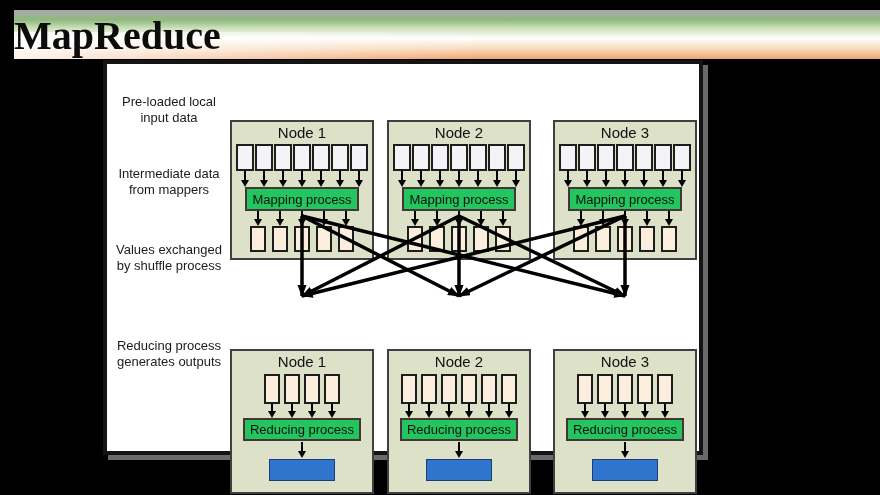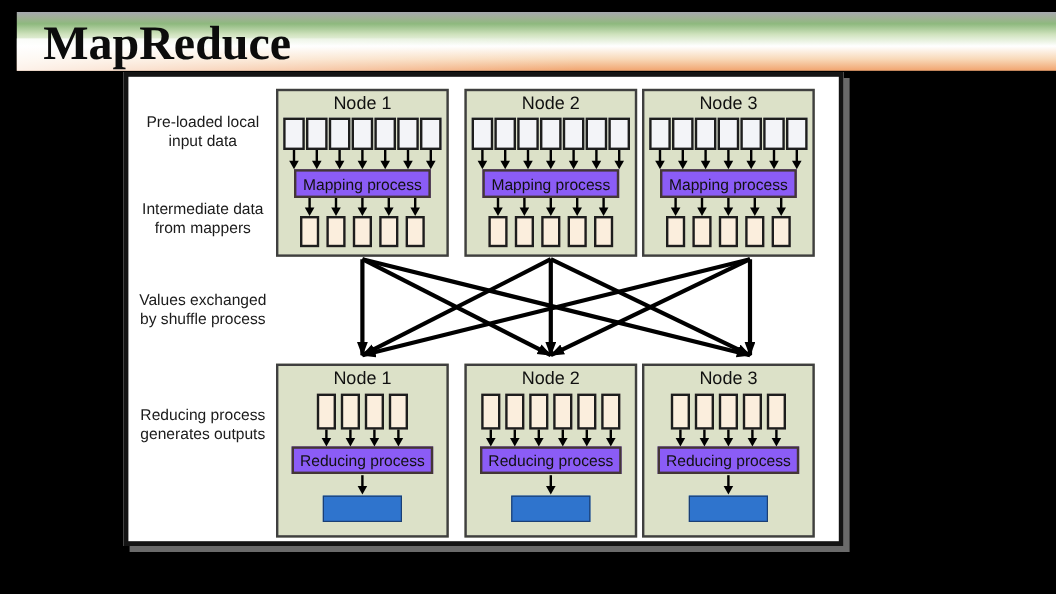--- a/index.html
+++ b/index.html
@@ -6,39 +6,39 @@
   .stage{position:relative;width:880px;height:495px;background:#000;overflow:hidden;
          font-family:"Liberation Sans", sans-serif;}
 
   
   .banner{position:absolute;left:14px;top:10px;width:866px;height:49px;
           background:linear-gradient(to bottom,
             #a6a8af 0%, #9fb095 10%, #8eb97e 20%, #cfe2bd 38%,
             #ffffff 58%, #f8d9b9 80%, #f1a46f 100%);}
   .banner::before{content:'';position:absolute;left:0;top:45%;width:60%;height:55%;
           background:linear-gradient(90deg, rgba(255,255,255,0.85) 0%, rgba(255,255,255,0) 90%);}
-  .banner-title{position:relative;display:block;padding-left:22px;
+  .banner-title{position:relative;display:block;
           font-family:"Liberation Serif", serif;font-weight:bold;
           font-size:40px;line-height:52px;color:#0c0c0c;}
 
   
   .panel{position:absolute;left:103px;top:60px;width:600px;height:395px;
          box-sizing:border-box;background:#ffffff;border:4px solid #141414;
          box-shadow:5px 5px 0 #6a6a6a;}
 
   .row-label{position:absolute;left:0;width:124px;text-align:center;
          font-size:13px;line-height:16px;color:#1b1b1b;white-space:pre-line;}
   .lbl-1{top:30px}.lbl-2{top:102px}.lbl-3{top:178px}.lbl-4{top:274px}.lbl-5{top:335px}
 
   
   .node{position:absolute;width:144px;box-sizing:border-box;
-        background:#dce1c8;border:2px solid #3f3f3f;}
+        background:#dce1c8;border:2px solid #3f3f3f;margin-top:46px;}
   .node-top{top:10px;height:140px;}
   .node-bottom{top:239px;height:145px;}
-  .col-1{left:123px}.col-2{left:280px}.col-3{left:428px}
+  .col-1{left:123px}.col-2{left:280px}.col-3{left:446px}
 
   .node-title{margin-top:2px;text-align:center;font-size:15px;color:#111;}
 
   .inputs-row{display:flex;justify-content:space-between;padding:0 4px;margin-top:3px;height:27px;}
   .input-box{width:18px;height:27px;box-sizing:border-box;
              background:#f3f4f8;border:2px solid #1d1d1d;}
 
   .arrow-row{display:flex;}
   .arrow-row-7{justify-content:space-between;padding:0 4px;height:16px;}
   .arrow-row-7>div{width:18px;}
@@ -49,21 +49,21 @@
 
   .arrow{position:relative;height:100%;}
   .arrow::before{content:'';position:absolute;left:50%;transform:translateX(-50%);
                  top:0;bottom:5px;width:2px;background:#000;}
   .arrow::after{content:'';position:absolute;left:50%;transform:translateX(-50%);
                 bottom:0;width:0;height:0;
                 border-left:4px solid transparent;border-right:4px solid transparent;
                 border-top:7px solid #000;}
 
   .process-box{margin:0 auto;width:114px;height:24px;box-sizing:border-box;
-               background:#8b5cf6;border:2px solid #443636;
+               background:#22c55e;border:2px solid #443636;
                display:flex;align-items:center;justify-content:center;
                font-size:13px;color:#111;}
   .reduce-process{width:118px;height:23px;}
 
   .inter-row{display:flex;justify-content:center;gap:6px;height:26px;}
   .inter-box{width:16px;height:26px;box-sizing:border-box;
              background:#fbeedd;border:2px solid #1d1d1d;}
   .inter-row-b{display:flex;justify-content:center;gap:4px;margin-top:4px;height:30px;}
   .inter-row-b .inter-box{height:30px;}
 

